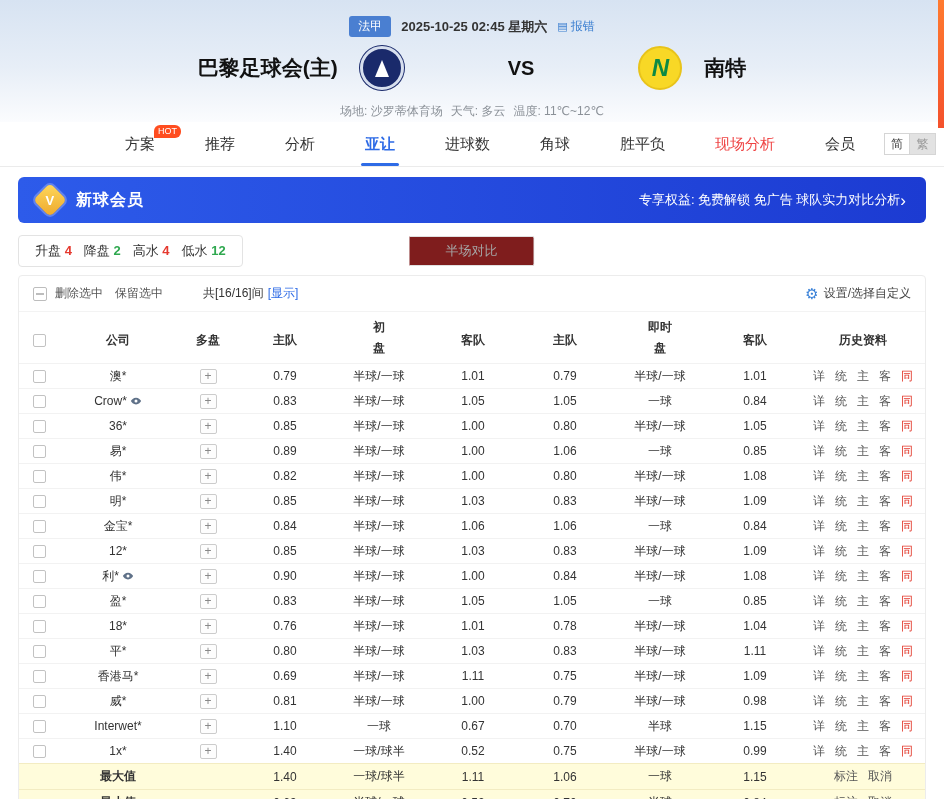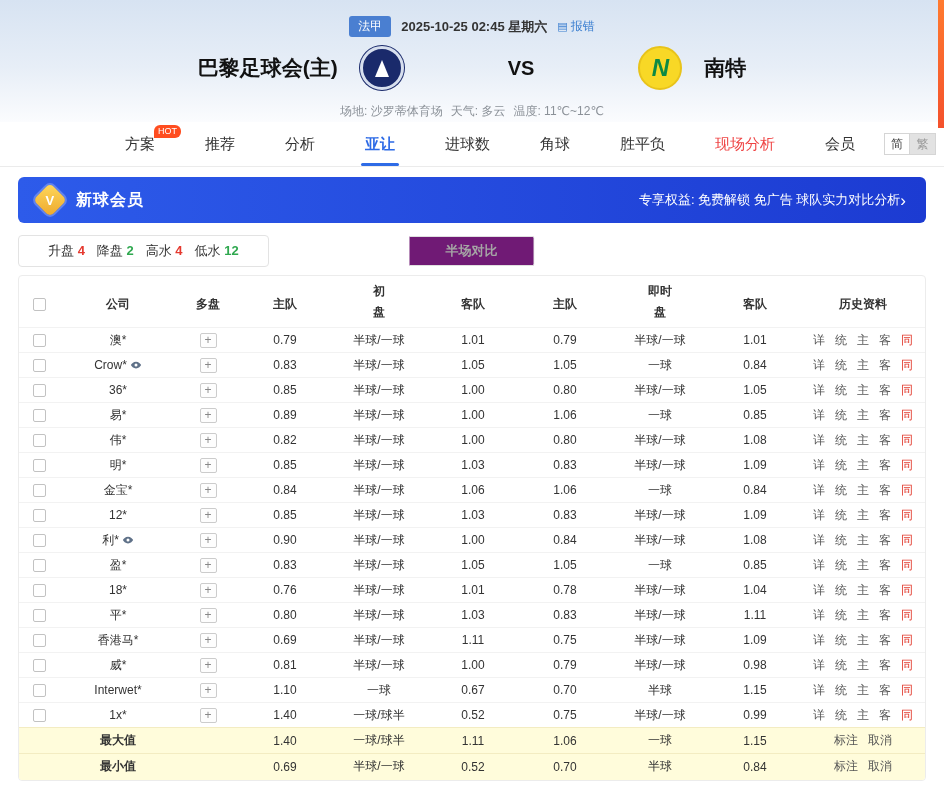--- a/index.html
+++ b/index.html
@@ -40,28 +40,28 @@
   
   .banner { margin:10px 18px 0; height:46px; border-radius:6px; background:linear-gradient(90deg,#2d5bea 0%,#1c3bd2 100%); display:flex; align-items:center; padding:0 20px; color:#fff; }
   .vip-icon { width:24px; height:24px; transform:rotate(45deg); background:linear-gradient(135deg,#ffd95e,#eda72b); border-radius:5px; display:flex; align-items:center; justify-content:center; margin-right:14px; box-shadow:0 0 0 2px rgba(255,255,255,.25); }
   .vip-icon span { transform:rotate(-45deg); color:#fff; font-weight:bold; font-size:13px; }
   .banner-title { font-size:16px; font-weight:bold; letter-spacing:1px; }
   .banner-right { margin-left:auto; font-size:13px; display:flex; align-items:flex-end; cursor:pointer; }
   .chev { font-size:17px; line-height:1; }
 
   
   .filters { margin:12px 18px 8px; display:flex; align-items:center; position:relative; height:32px; }
-  .fstats { border:1px solid #e3e3e3; border-radius:4px; padding:6px 29px; display:flex; gap:12px; font-size:13px; color:#333; background:#fff; }
+  .fstats { border:1px solid #e3e3e3; border-radius:4px; padding:6px 16px; display:flex; gap:12px; font-size:13px; color:#333; background:#fff; }
   .fitem { cursor:pointer; white-space:nowrap; }
   .fitem b.red { color:#e5392f; }
   .fitem b.green { color:#2fa84f; }
   .toggle { position:absolute; left:50%; transform:translateX(-50%); display:flex; }
   .seg { width:125px; height:30px; display:flex; align-items:center; justify-content:center; font-size:13px; cursor:pointer; }
   .seg.on { background:#fff; border:1px solid #d9d9d9; color:#333; border-radius:2px 0 0 2px; z-index:1; box-shadow:0 1px 2px rgba(0,0,0,.06); }
-  .seg.off { background:#701a75; color:#a5a5a5; border:1px solid #e0e0e0; border-left:none; border-radius:0 2px 2px 0;font-weight:bold; }
+  .seg.off { background:#7f1d1d; color:#a5a5a5; border:1px solid #e0e0e0; border-left:none; border-radius:0 2px 2px 0; }
 
   
   .panel { margin:6px 18px 12px; border:1px solid #ececec; border-radius:4px; overflow:hidden; background:#fff; }
   .toolbar { height:36px; display:flex; align-items:center; padding:0 14px; font-size:12px; color:#555; border-bottom:1px solid #f3f3f3; }
   .selicon { display:inline-flex; width:14px; height:14px; border:1px solid #bdbdbd; border-radius:2px; align-items:center; justify-content:center; margin-right:8px; cursor:pointer; }
   .selicon::after { content:''; width:8px; height:2px; background:#bdbdbd; }
   .tlink { color:#555; margin-right:12px; cursor:pointer; }
   .count { color:#333; margin-left:28px; }
   .show { color:#2e6be6; margin-left:4px; cursor:pointer; }
   .spacer { flex:1; }
@@ -165,20 +165,30 @@
       <span class="fitem">降盘 <b class="green">2</b></span>
       <span class="fitem">高水 <b class="red">4</b></span>
       <span class="fitem">低水 <b class="green">12</b></span>
     </div>
   <div class="toggle">
     <span class="seg off">半场对比</span>
   </div>
 </div>
 
 <div class="panel">
+  <div class="toolbar">
+    <span class="selicon"></span>
+    <a class="tlink">删除选中</a>
+    <a class="tlink">保留选中</a>
+    <span class="count">共[16/16]间</span>
+    <a class="show">[显示]</a>
+    <span class="spacer"></span>
+    <span class="gear">⚙</span>
+    <a class="settings">设置/选择自定义</a>
+  </div>
 
   <table>
     <colgroup>
       <col style="width:40px">
         <col style="width:118px">
         <col style="width:62px">
       <col style="width:92px">
         <col style="width:96px">
         <col style="width:92px">
       <col style="width:92px">

